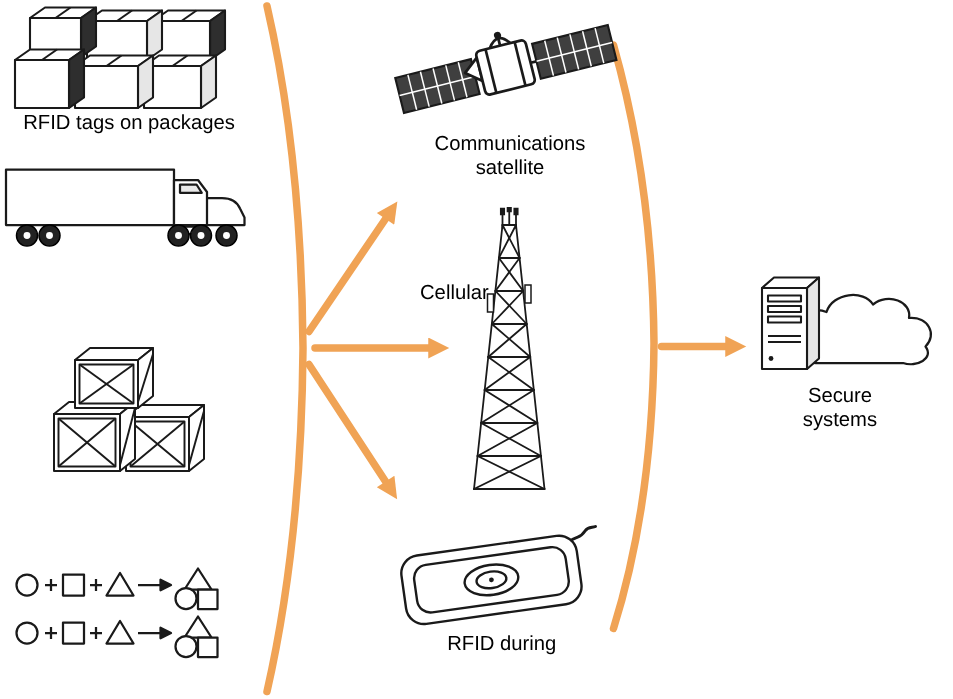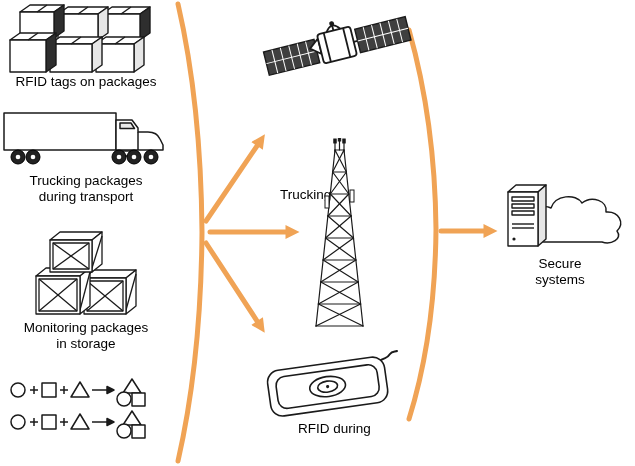--- a/index.html
+++ b/index.html
@@ -87,22 +87,20 @@
           <circle cx="31" cy="47" r="2.3" fill="#fff" stroke="none"></circle>
         <circle cx="117" cy="47" r="7" fill="#222"></circle>
           <circle cx="117" cy="47" r="2.3" fill="#fff" stroke="none"></circle>
         <circle cx="132" cy="47" r="7" fill="#222"></circle>
           <circle cx="132" cy="47" r="2.3" fill="#fff" stroke="none"></circle>
         <circle cx="149" cy="47" r="7" fill="#222"></circle>
           <circle cx="149" cy="47" r="2.3" fill="#fff" stroke="none"></circle>
       </g>
     </svg>
   </div>
-  <div class="label" style="left:0;top:173px;width:172px">Trucking packages
-during transport</div>
 
   <div class="icon" style="left:28px;top:226px;width:115px;height:92px">
     <svg viewBox="0 0 115 92">
       <g stroke="#1a1a1a" stroke-width="1.3" stroke-linejoin="round" fill="#fff">
 
         <polygon points="56,52 66,44 108,44 98,52"></polygon>
         <polygon points="98,88 108,80 108,44 98,52"></polygon>
         <line x1="98" y1="84" x2="108" y2="48"></line>
         <rect x="56" y="52" width="42" height="36"></rect>
         <rect x="59" y="55" width="36" height="30" fill="none"></rect>
@@ -120,22 +118,20 @@
         <polygon points="22,14 32,6 74,6 64,14"></polygon>
         <polygon points="64,46 74,38 74,6 64,14"></polygon>
         <line x1="64" y1="42" x2="74" y2="10"></line>
         <rect x="22" y="14" width="42" height="32"></rect>
         <rect x="25" y="17" width="36" height="26" fill="none"></rect>
         <line x1="25" y1="43" x2="61" y2="17"></line>
           <line x1="25" y1="17" x2="61" y2="43"></line>
       </g>
     </svg>
   </div>
-  <div class="label" style="left:0;top:320px;width:172px">Monitoring packages
-in storage</div>
 
   <div class="icon" style="left:8px;top:376px;width:155px;height:64px">
     <svg viewBox="0 0 155 64">
       <g stroke="#1a1a1a" stroke-width="1.5" stroke-linejoin="round" fill="#fff">
 
         <circle cx="10" cy="14" r="7"></circle>
         <line x1="22" y1="14" x2="30" y2="14"></line>
           <line x1="26" y1="10" x2="26" y2="18"></line>
         <rect x="34" y="7" width="14" height="14"></rect>
         <line x1="52" y1="14" x2="60" y2="14"></line>
@@ -191,22 +187,24 @@
           <rect x="58" y="24" width="34" height="30" rx="3"></rect>
           <line x1="65" y1="24" x2="65" y2="54"></line>
             <line x1="85" y1="24" x2="85" y2="54"></line>
           <line x1="75" y1="18" x2="75" y2="24"></line>
           <path d="M68,24 Q75,14 82,24" fill="none"></path>
           <circle cx="75" cy="17" r="1.5" fill="#1a1a1a"></circle>
         </g>
       </g>
     </svg>
   </div>
-
-  <div class="label left-align" style="left:280px;top:187px;width:62px">Trucking</div>
+  <div class="label" style="left:265px;top:88px;width:150px">Communications
+satellite</div>
+
+  <div class="label left-align" style="left:280px;top:187px;width:62px">Cellular</div>
   <div class="icon" style="left:302px;top:138px;width:75px;height:190px">
     <svg viewBox="0 0 75 190">
       <g stroke="#1a1a1a" stroke-width="1.2" fill="none" stroke-linecap="round">
         <line x1="14" y1="188" x2="33" y2="12"></line>
           <line x1="61" y1="188" x2="42" y2="12"></line>
         <line x1="14" y1="188" x2="61" y2="188"></line>
           <line x1="16.4" y1="166" x2="58.6" y2="166"></line>
         <line x1="18.8" y1="144" x2="56.2" y2="144"></line>
           <line x1="21.1" y1="122" x2="53.9" y2="122"></line>
         <line x1="23.5" y1="100" x2="51.5" y2="100"></line>

